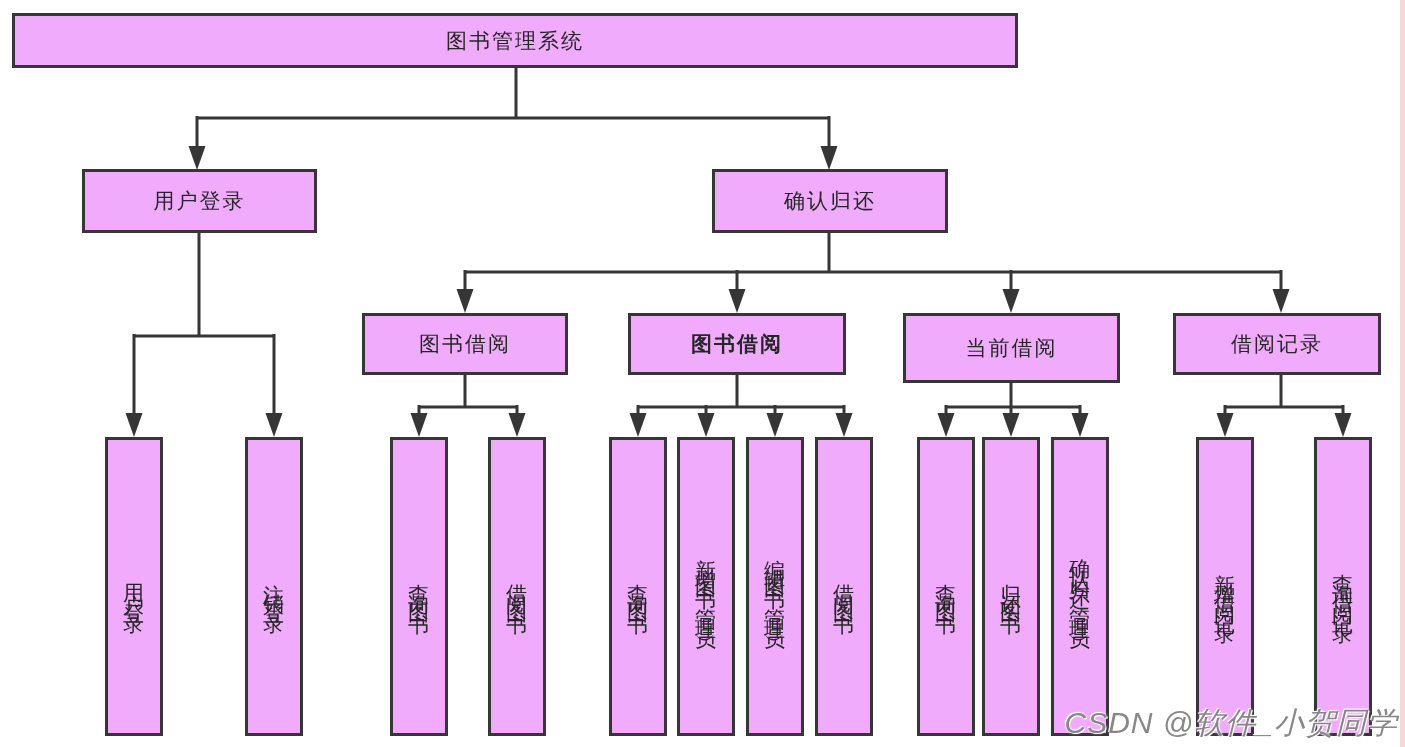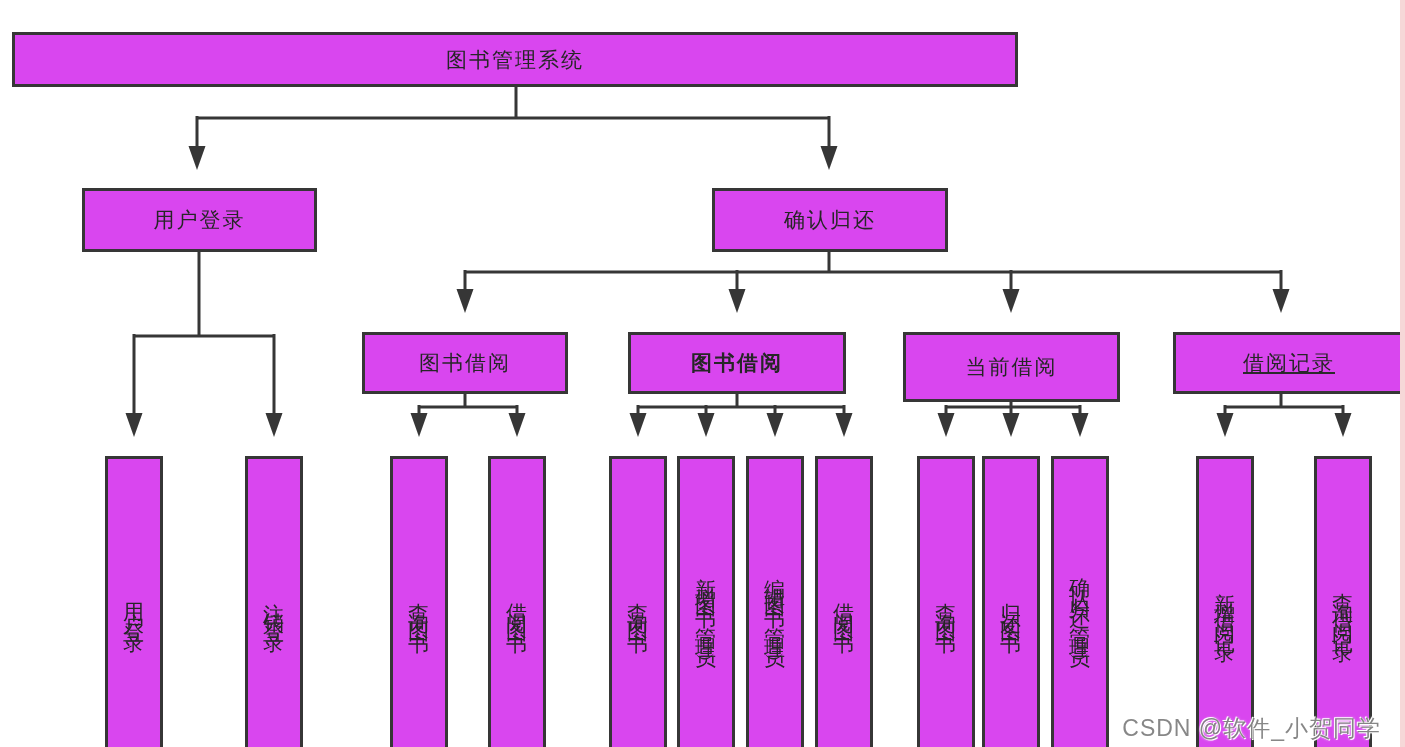--- a/index.html
+++ b/index.html
@@ -4,50 +4,51 @@
 <style>
   html,body{margin:0;padding:0;}
   body{
     width:1405px;height:747px;position:relative;overflow:hidden;
     background:#ffffff;
     font-family:"Liberation Sans","DejaVu Sans",sans-serif;
     color:#2b2b2b;
   }
   #connectors{position:absolute;left:0;top:0;z-index:1;}
   .node{
-    position:absolute;background:#d946ef;border:3px solid #363636;
+    position:absolute;background:#f0abfc;border:3px solid #363636;
     display:flex;align-items:center;justify-content:center;
-    box-sizing:border-box;z-index:2;margin-top:19px;
+    box-sizing:border-box;z-index:2;
   }
   .h-label{font-size:21px;letter-spacing:2px;color:#262626;}
   .v-label{
     writing-mode:vertical-lr;text-orientation:mixed;
     font-size:21px;letter-spacing:10px;color:#262626;line-height:1;
   }
   
   .n-root{left:12px;top:13px;width:1006px;height:55px;}
   
   .n-l2a{left:82px;top:169px;width:235px;height:64px;}
   .n-l2b{left:712px;top:169px;width:236px;height:64px;}
   
   .n-l3a{left:362px;top:313px;width:206px;height:62px;}
   .n-l3b{left:628px;top:313px;width:218px;height:62px;font-weight:bold;}
   .n-l3c{left:903px;top:313px;width:217px;height:70px;}
-  .n-l3d{left:1173px;top:313px;width:232px;height:62px;text-decoration:underline;}
+  .n-l3d{left:1173px;top:313px;width:208px;height:62px;}
   
   .leaf{top:437px;width:58px;height:299px;}
   .x105{left:105px;} .x245{left:245px;}
   .x390{left:390px;} .x488{left:488px;}
   .x609{left:609px;} .x677{left:677px;} .x746{left:746px;} .x815{left:815px;}
   .x917{left:917px;} .x982{left:982px;} .x1051{left:1051px;}
   .x1196{left:1196px;} .x1314{left:1314px;}
   .watermark{
-    position:absolute;right:24px;bottom:3px;z-index:3;
-    font-size:23px;letter-spacing:1px;color:rgba(125,125,125,0.92);
+    position:absolute;right:7px;bottom:3px;z-index:3;
+    font-size:30px;letter-spacing:1px;color:rgba(125,125,125,0.92);
     text-shadow:0 0 3px #ffffff,1px 1px 0 #ffffff,-1px -1px 0 #ffffff;
+    font-style:italic;
   }
   .edge-strip{
     position:absolute;right:0;top:0;width:5px;height:747px;z-index:4;
     background:#f6d8d8;
   }
 </style>
 </head>
 <body>
 
 <svg id="connectors" width="1405" height="747" viewBox="0 0 1405 747">

